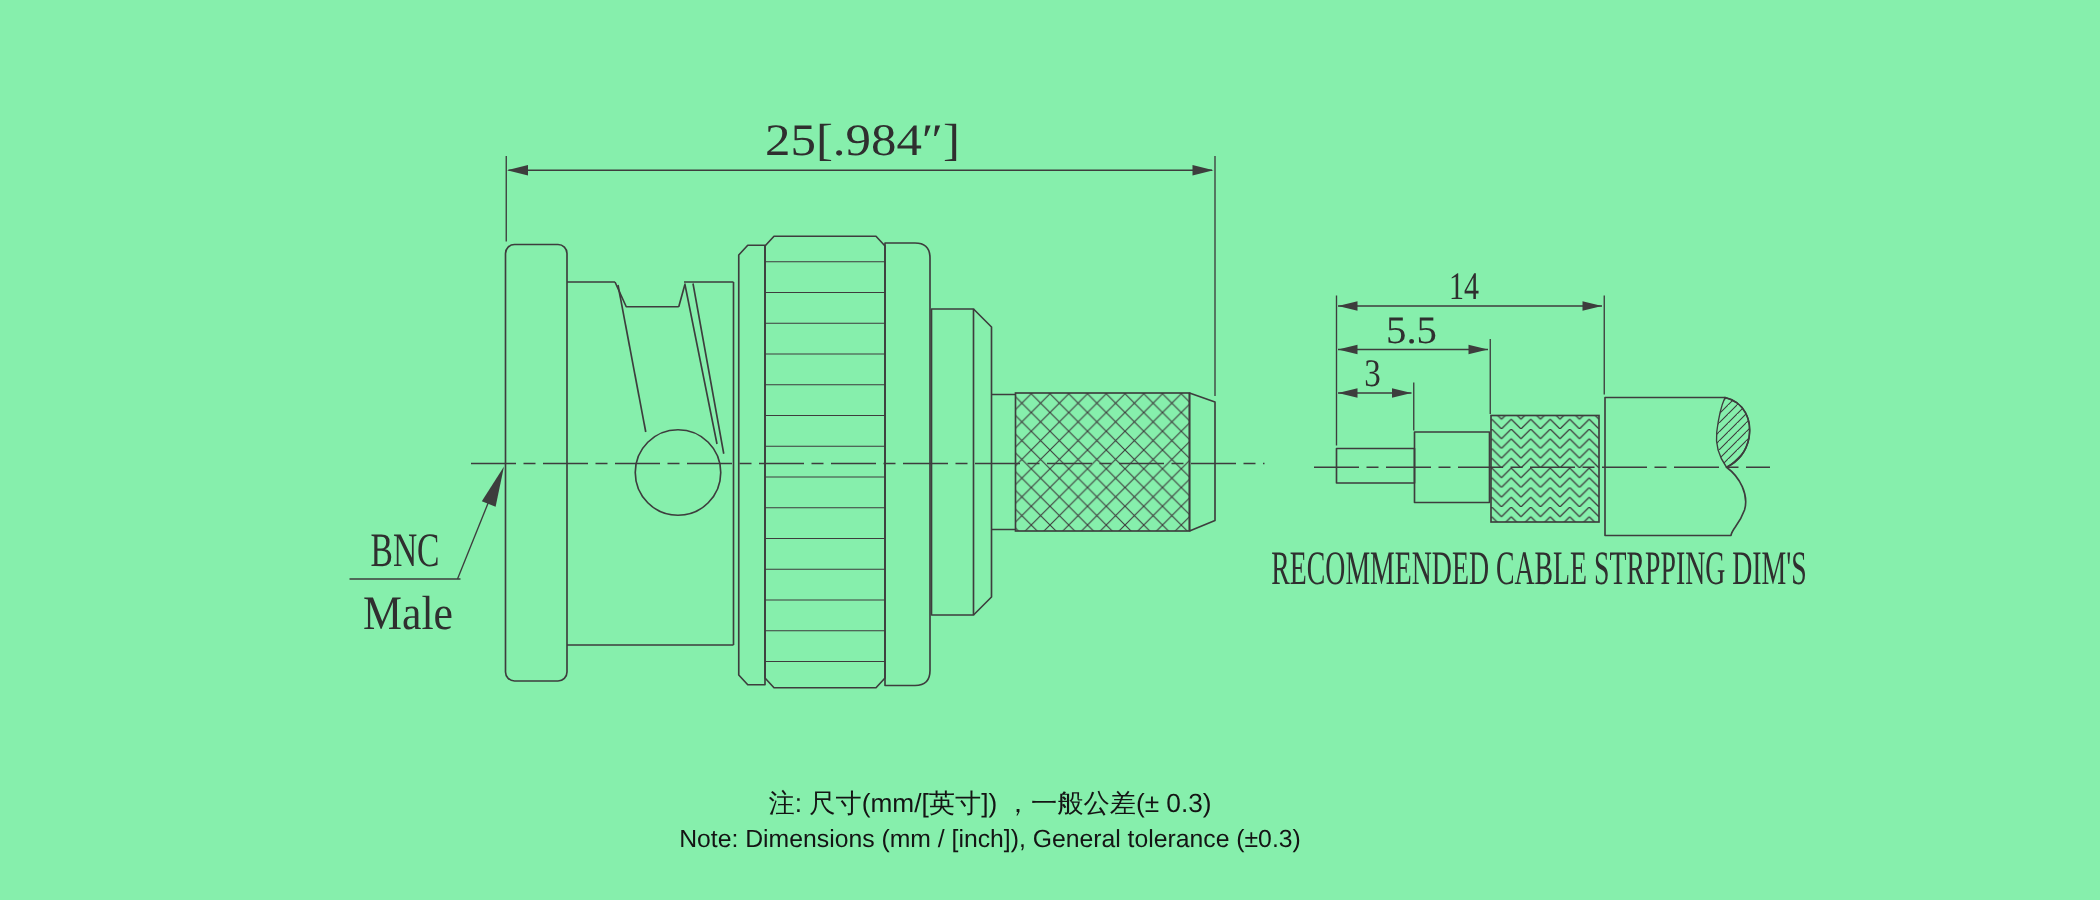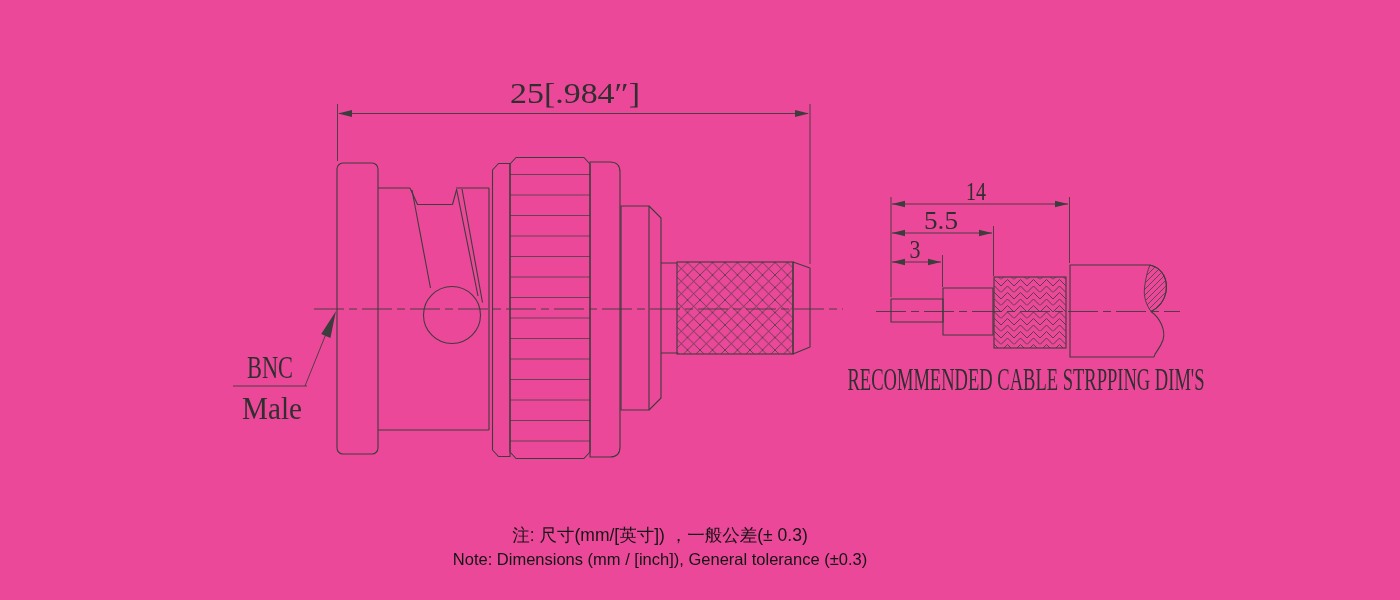--- a/index.html
+++ b/index.html
@@ -1,20 +1,20 @@
 <!DOCTYPE html>
 <html><head>
 <meta charset="utf-8">
 <style>
   html, body { margin: 0; padding: 0; background: #ffffff; }
   .stage {
     position: relative;
     width: 1400px;
     height: 600px;
-    background: #ec4899;
+    background: #86efac;
     overflow: hidden;
   }
   svg { display: block; }
   
   .ol   { fill: none; stroke: #3d3d3d; stroke-width: 1.1; stroke-linejoin: round; }
   .thin { fill: none; stroke: #3d3d3d; stroke-width: 0.75; }
   .dim  { fill: none; stroke: #3d3d3d; stroke-width: 0.9; }
   .cl   { fill: none; stroke: #3d3d3d; stroke-width: 0.9; stroke-dasharray: 30 5 8 5; }
   .arr  { fill: #3d3d3d; stroke: none; }
   .cadtext {

